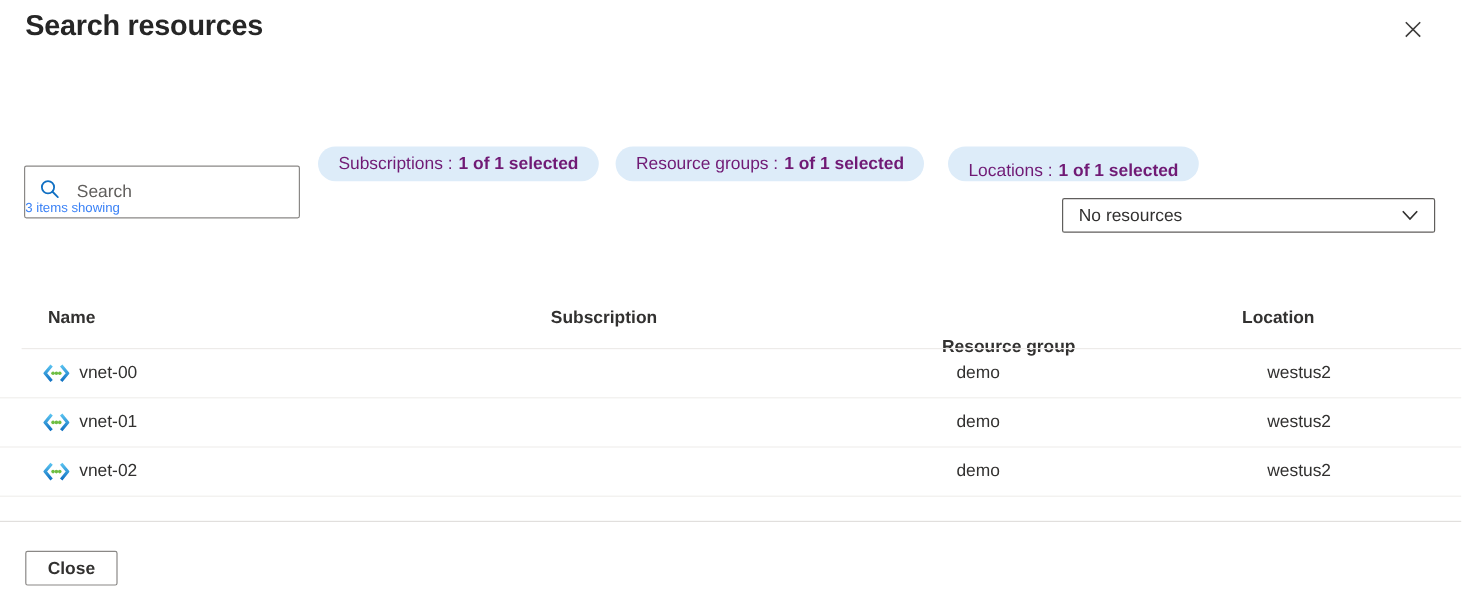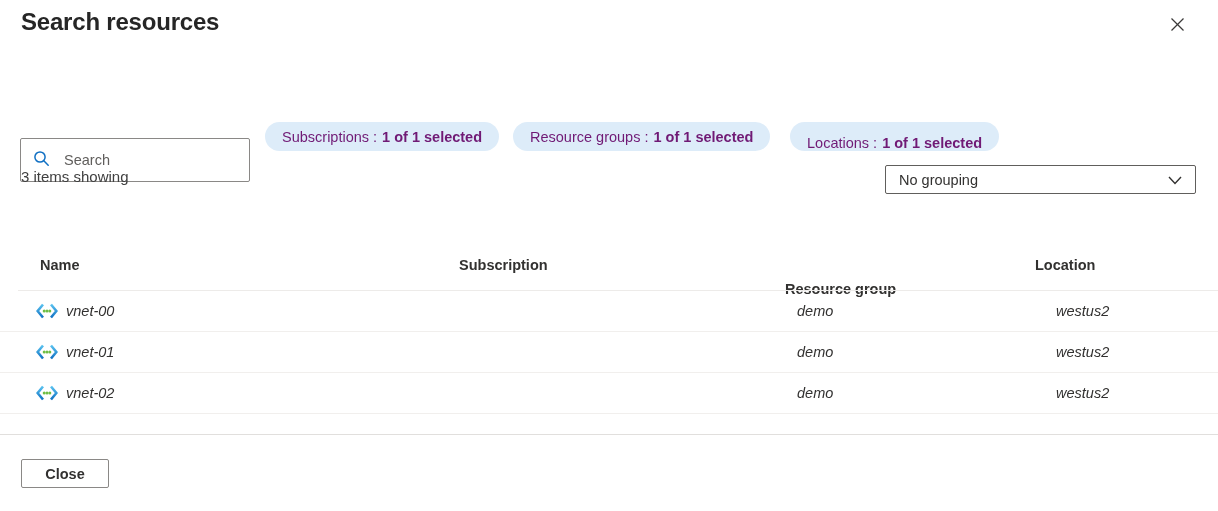--- a/index.html
+++ b/index.html
@@ -75,22 +75,22 @@
     cursor: pointer;
     white-space: nowrap;
   }
   .pill .pill-value { font-weight: 700; margin-left: 5px; }
   .pill-1 { left: 265px; }
   .pill-2 { left: 513px; }
   .pill-3 { left: 790px; align-items: flex-end; }
   .items-summary {
     position: absolute;
     left: 21px; top: 168px;
-    font-size: 15px;
-    color: #404040;
+    font-size: 11px;
+    color: #3b82f6;
   }
   
   .grouping-dropdown {
     position: absolute;
     left: 885px; top: 165px;
     width: 311px; height: 29px;
     border: 1px solid #605e5c;
     border-radius: 2px;
     background: #fff;
     display: flex; align-items: center; justify-content: space-between;
@@ -119,21 +119,20 @@
   }
   .table-body {
     position: absolute;
     left: 0; right: 0; top: 291px;
   }
   .table-row {
     position: relative;
     height: 41px;
     border-bottom: 1px solid #f1efed;
     cursor: pointer;
-    font-style: italic;
   }
   .table-row .cell {
     position: absolute;
     top: 50%; transform: translateY(-50%);
     font-size: 14.5px;
     color: #323130;
     white-space: nowrap;
   }
   .cell-icon { left: 36px; width: 22px; height: 16px; }
   .cell-icon svg { display: block; }
@@ -142,21 +141,21 @@
   .cell-rg { left: 785px; margin-left: 12px; }
   .cell-loc { left: 1056px; }
   .footer-divider {
     position: absolute;
     left: 0; right: 0; top: 434px;
     height: 1px; background: #e1dfdd;
   }
   .close-button {
     position: absolute;
     left: 21px; top: 459px;
-    width: 88px; height: 29px;
+    width: 77px; height: 29px;
     background: #ffffff;
     border: 1px solid #8a8886;
     border-radius: 2px;
     font-family: inherit;
     font-size: 14.5px;
     font-weight: 700;
     color: #323130;
     cursor: pointer;
   }
   .defs-holder { position: absolute; width: 0; height: 0; overflow: hidden; }
@@ -206,21 +205,21 @@
     <span class="pill-value">1 of 1 selected</span>
   </div>
   <div class="pill pill-3">
     <span>Locations :</span>
     <span class="pill-value">1 of 1 selected</span>
   </div>
 
   <div class="items-summary">3 items showing</div>
 
   <div class="grouping-dropdown">
-    <span>No grouping</span>
+    <span>No resources</span>
     <span>
       <svg width="14" height="9" viewBox="0 0 14 9">
         <polyline points="1,1 7,7.5 13,1" fill="none" stroke="#323130" stroke-width="1.4"></polyline>
       </svg>
     </span>
   </div>
 
   <div class="table-header-cell col-name">Name</div>
   <div class="table-header-cell col-subscription">Subscription</div>
   <div class="table-header-cell col-resource-group">Resource group</div>

